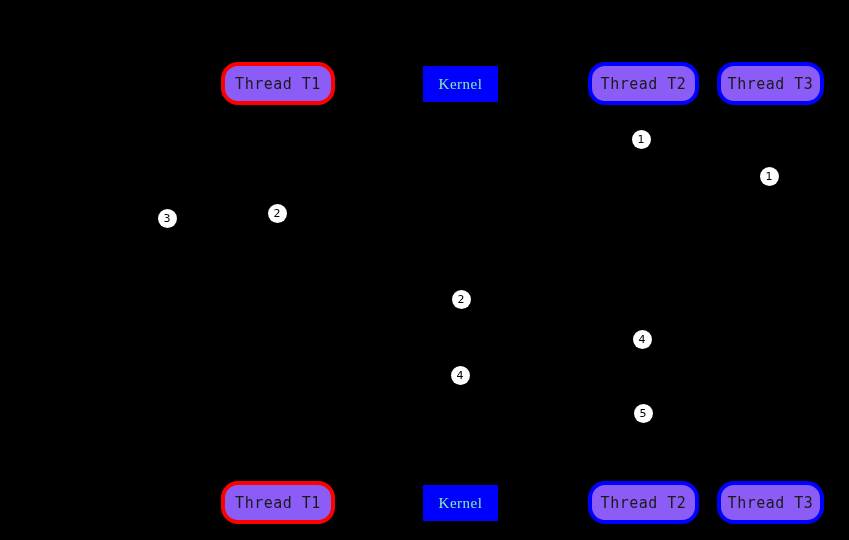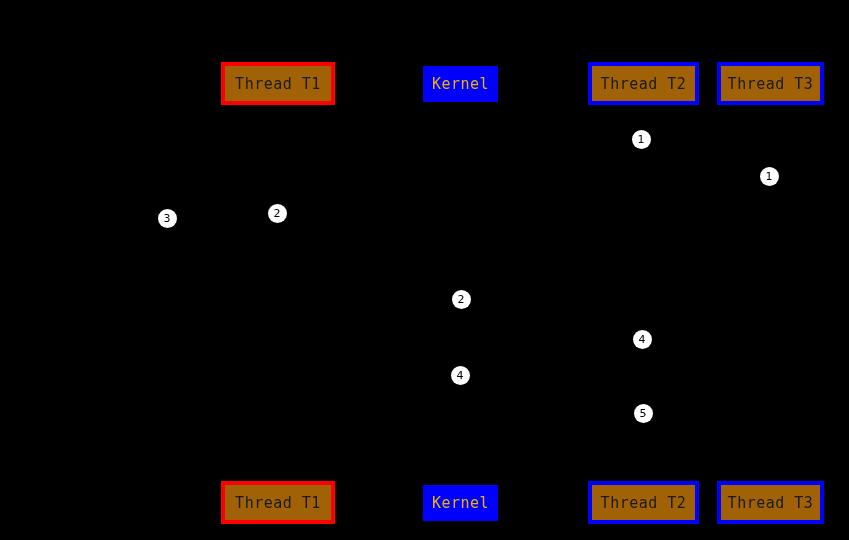--- a/index.html
+++ b/index.html
@@ -30,27 +30,29 @@
     box-sizing: border-box;
     display: flex;
     align-items: center;
     justify-content: center;
     font-family: "DejaVu Sans Mono", "Liberation Mono", monospace;
     font-size: 15px;
     letter-spacing: 0.5px;
     white-space: nowrap;
   }
   .participant.framed {
-    background: #a16207;
+    background: #8b5cf6;
     color: #1a1a1a;
     border-style: solid;
+    border-radius: 17px;
   }
   .participant.solid {
-    color: #eab308;
+    color: #86efac;
     border: none;
+    font-family: Liberation Serif, serif;
   }
 
   
   .step {
     position: absolute;
     width: 19px;
     height: 19px;
     border-radius: 50%;
     background: #FFFFFF;
     color: #000000;

